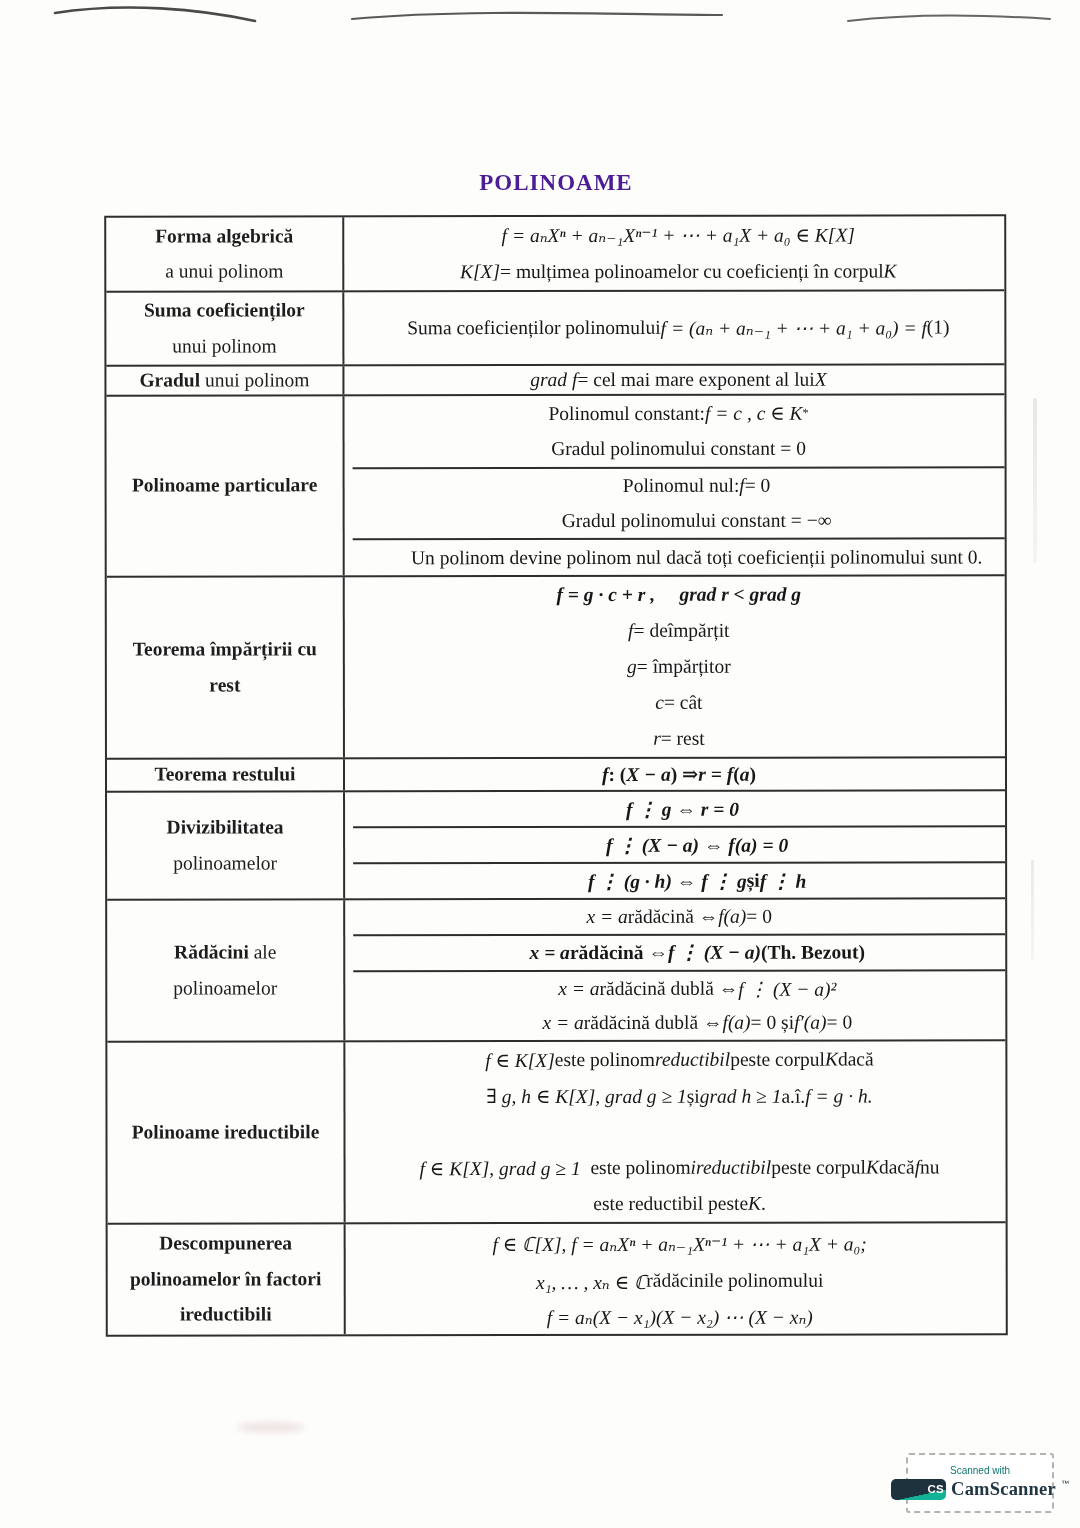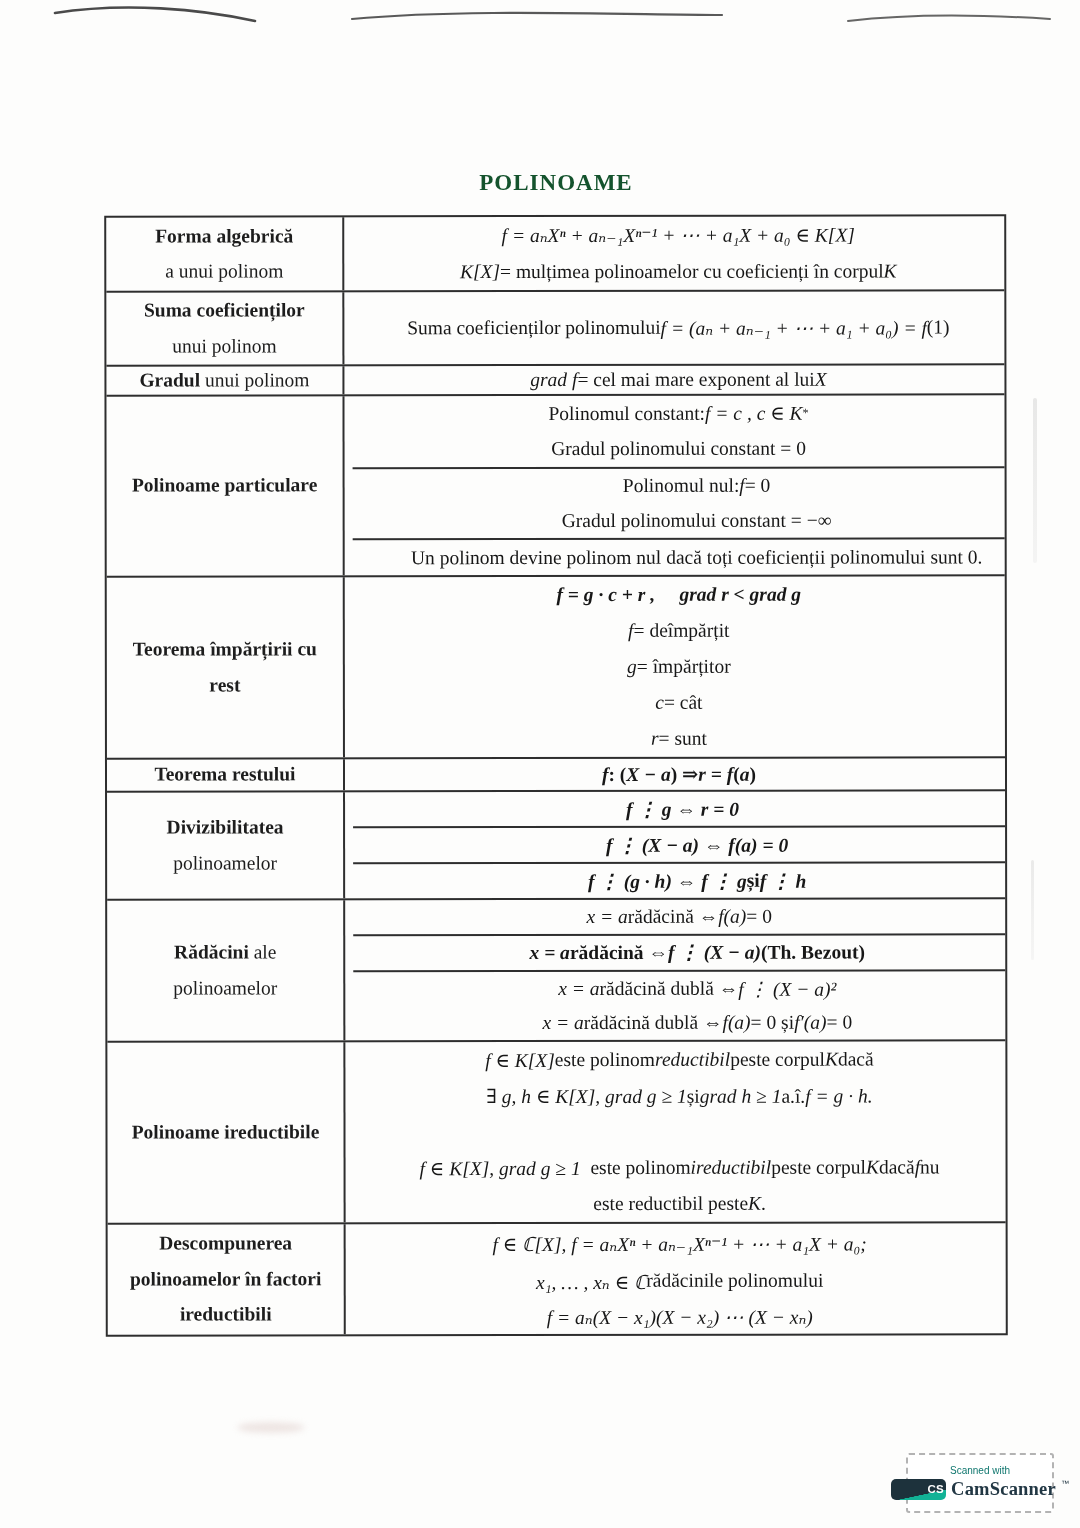--- a/index.html
+++ b/index.html
@@ -5,21 +5,21 @@
   html,body { margin:0; padding:0; }
   body {
     width:1080px; height:1528px; position:relative;
     background:#fdfdfc; overflow:hidden;
     font-family:"Liberation Serif","DejaVu Serif",serif;
     color:#1d1d1d;
   }
   .page-title {
     position:absolute; left:105px; top:170px; width:902px;
     text-align:center; font-size:23px; font-weight:bold;
-    letter-spacing:1px; color:#14532d;
+    letter-spacing:1px; color:#4c1d95;
   }
   .scan-table {
     position:absolute; left:105px; top:215px; width:902px;
     border:2px solid #2e2e2e; box-sizing:border-box;
     background:transparent; transform:rotate(-0.08deg);
   }
   .t-row { display:flex; border-bottom:2px solid #2e2e2e; box-sizing:border-box; }
   .t-row:last-child { border-bottom:none; }
   .t-label {
     width:238px; flex:0 0 238px; border-right:2px solid #2e2e2e; box-sizing:border-box;
@@ -178,21 +178,21 @@
           <div class="t-line">
             <span class="it">g</span>
             <span> = împărțitor</span>
           </div>
           <div class="t-line">
             <span class="it">c</span>
             <span> = cât</span>
           </div>
           <div class="t-line">
             <span class="it">r</span>
-            <span> = sunt</span>
+            <span> = rest</span>
           </div>
         </div>
       </div>
     </div>
     <div class="t-row" style="height: 33px;">
       <div class="t-label">
         <div><span class="bd">Teorema restului</span></div>
       </div>
       <div class="t-content">
         <div class="t-block" style="flex-grow: 1;">

